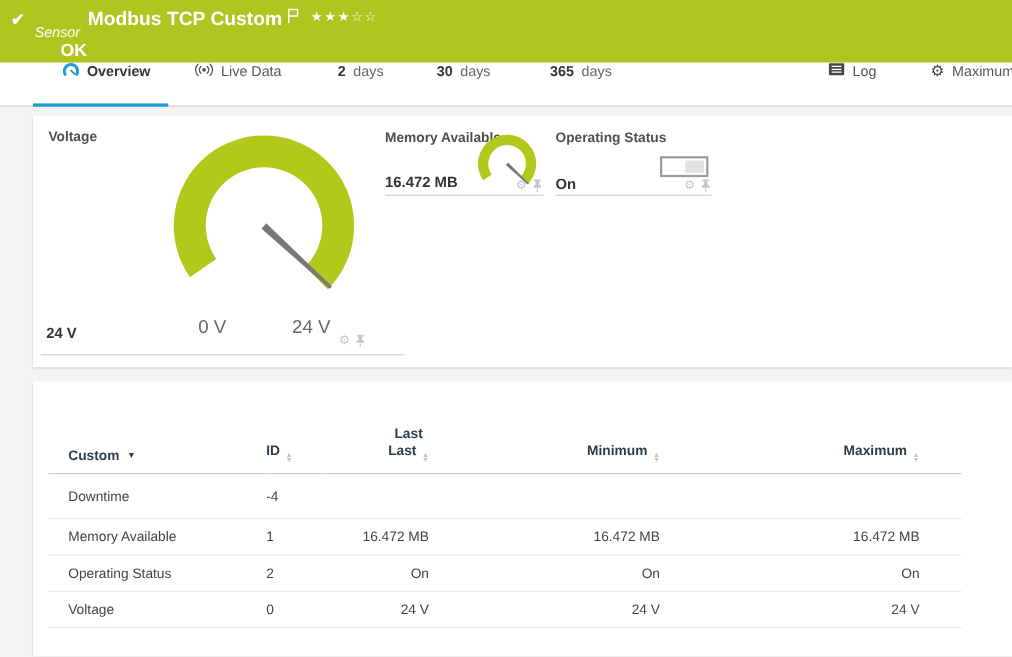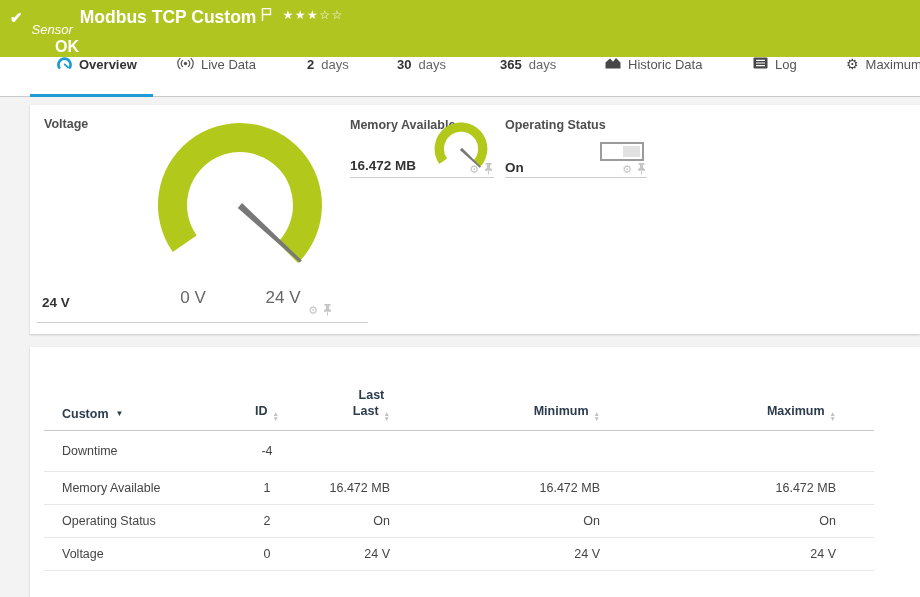--- a/index.html
+++ b/index.html
@@ -60,21 +60,21 @@
 
   .toggle{position:absolute;left:95px;top:37px;width:40px;height:15px;border:2px solid #9b9b9b;background:#fff;}
   .toggle-knob{position:absolute;right:2px;top:2px;width:17px;height:11px;background:#e2e2e2;}
 
   
   #channel-table{margin:26px 0 0 14px;border-collapse:collapse;table-layout:fixed;width:824px;font-size:12.5px;color:#444;}
   #channel-table th{color:#2d3c4d;font-weight:bold;font-size:12.5px;border-bottom:1px solid #c9c9c9;height:48px;vertical-align:bottom;padding:0 0 9px 0;}
   #channel-table td{border-bottom:1px solid #e7e7e7;height:32px;padding:0;}
   #channel-table tbody tr:first-child td{height:40px;}
   .col-channel{width:180px;text-align:left;}
-  .col-id{width:50px;text-align:center;}
+  .col-id{width:50px;text-align:left;}
   .col-last{width:92px;text-align:right;}
   .col-min{width:200px;text-align:right;}
   .col-max{width:226px;text-align:right;}
   .col-actions{width:76px;text-align:left;}
   #channel-table th.col-actions, #channel-table td.col-actions{border-bottom:none;}
   th.col-channel, td.col-channel{padding-left:18px !important;}
   th.col-id, td.col-id{padding-right:6px !important;}
   th.col-last, td.col-last{padding-right:10px !important;}
   th.col-min, td.col-min{padding-right:10px !important;}
   th.col-max, td.col-max{padding-right:38px !important;}
@@ -129,26 +129,20 @@
       <span class="days">days</span>
     </div>
     <div class="tab" style="left:397px;">
       <span class="num">30</span>
       <span class="days">days</span>
     </div>
     <div class="tab" style="left:500px;">
       <span class="num">365</span>
       <span class="days">days</span>
     </div>
-    <div class="tab" style="left:605px;">
-      <svg class="icon-svg" width="16" height="12" viewBox="0 0 16 12">
-        <path d="M0.5 11.5 V5.5 L5 1.5 L8 4.8 L11 1 L15.5 5.5 V11.5 Z" fill="#474747"></path>
-      </svg>
-      <span>Historic Data</span>
-    </div>
     <div class="tab" style="left:753px;">
       <svg class="icon-svg" width="15" height="12" viewBox="0 0 15 12">
         <rect x="0.5" y="0.5" width="14" height="11" rx="1" fill="#474747"></rect>
         <path d="M3 3.4 H12 M3 6 H12 M3 8.6 H12" stroke="#fff" stroke-width="1.1"></path>
       </svg>
       <span>Log</span>
     </div>
     <div class="tab" style="left:846px;">
       <span class="tab-gear">⚙</span>
       <span>Maximum</span>

